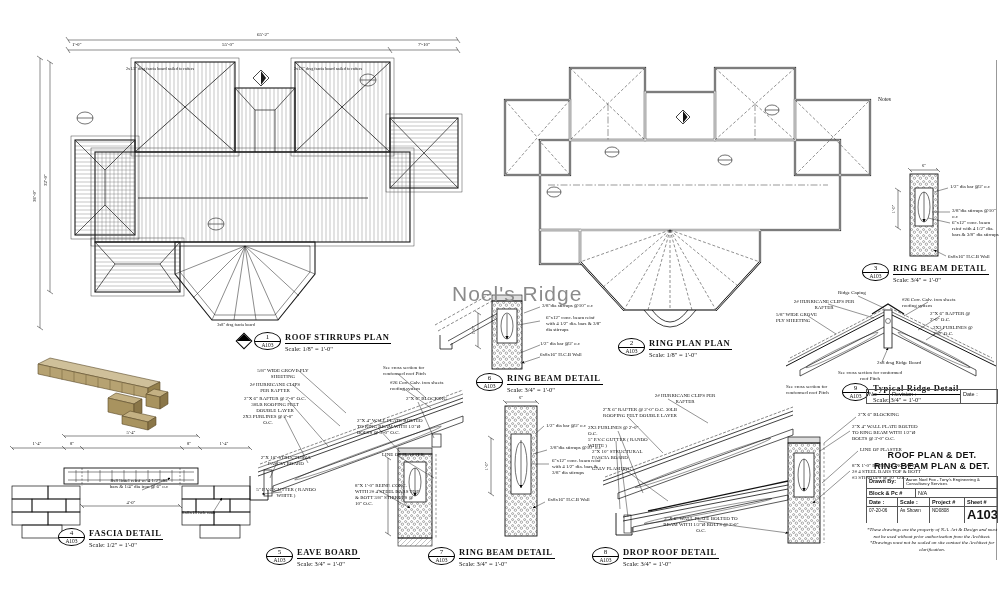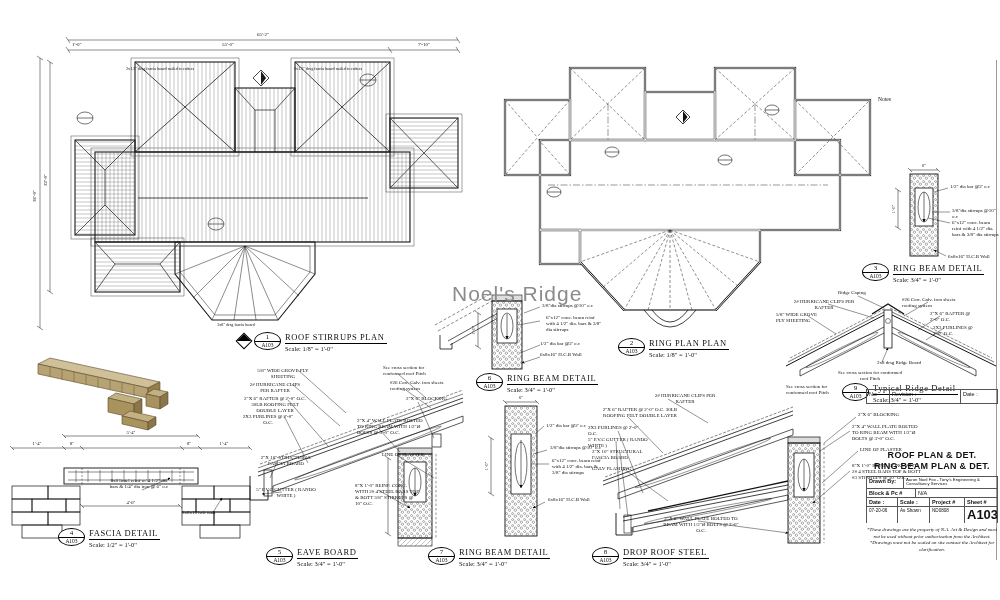--- a/index.html
+++ b/index.html
@@ -6,21 +6,21 @@
   body{width:1000px;height:600px;position:relative;background:#fff;overflow:hidden;
        font-family:"Liberation Serif",serif;color:#111}
   svg{position:absolute;overflow:visible}
   .lb{position:absolute;font-size:5px;line-height:1.2;color:#111;z-index:3}
   .lb.c{text-align:center}
   .lb.tiny{font-size:4.2px}
   .dtitle{position:absolute;display:flex;gap:4px;align-items:flex-start;z-index:4}
   .bub{width:25px;border:1px solid #000;border-radius:50%;text-align:center;background:#fff;flex:none}
   .bub .n{font-size:7px;line-height:8px;border-bottom:1px solid #000;display:block}
   .bub .r{font-size:5.5px;line-height:7px;display:block}
-  .ttext .tn{font-size:8.5px;font-weight:normal;letter-spacing:.6px;border-bottom:1.2px solid #000;
+  .ttext .tn{font-size:8.5px;font-weight:bold;letter-spacing:.6px;border-bottom:1.2px solid #000;
              padding:0 2px 1px 0;white-space:nowrap}
   .ttext .ts{font-size:6.5px;padding-top:1px;white-space:nowrap}
   .ndiamond{width:10px;height:10px;border:1px solid #000;transform:rotate(45deg);
             display:inline-block;background:linear-gradient(135deg,#000 50%,transparent 50%);flex:none;margin-top:3px}
   .watermark{position:absolute;left:452px;top:282px;font-family:"Liberation Sans",sans-serif;
              font-size:21px;color:#8b8b8b;letter-spacing:1px;z-index:5;white-space:nowrap}
   
   .tb{position:absolute;left:866px;top:389px;width:132px;font-family:"Liberation Sans",sans-serif;z-index:4}
   .tb .rev{display:flex;border:0.8px solid #555;height:13px;font-size:5.5px}
   .tb .rev div{border-right:0.8px solid #555;padding:1px 2px}
@@ -517,16 +517,16 @@
 <div class="lb" style="left:858px;top:412px;width:55px">2"X 6" BLOCKING</div>
 <div class="lb" style="left:852px;top:424px;width:72px">2"X 4" WALL PLATE BOLTED TO RING BEAM WITH 1/2"Ø BOLTS @ 3'-0" O.C.</div>
 <div class="lb" style="left:860px;top:447px;width:55px">LINE OF PLASTER</div>
 <div class="lb" style="left:852px;top:463px;width:72px">8"X 1'-0" REINF. CONC. WITH 2# 4 STEEL BARS TOP &amp; BOTT #3 STIRRUPS @ 10" O.C.</div>
 <div class="dtitle" style="left:592px;top:547px">
  <span class="bub">
       <span class="n">8</span>
       <span class="r">A103</span>
     </span>
  <span class="ttext">
-      <div class="tn">DROP ROOF STEEL</div>
+      <div class="tn">DROP ROOF DETAIL</div>
       <div class="ts">Scale: 3/4" = 1'-0"</div>
     </span>
 </div>
 
 </body></html>

